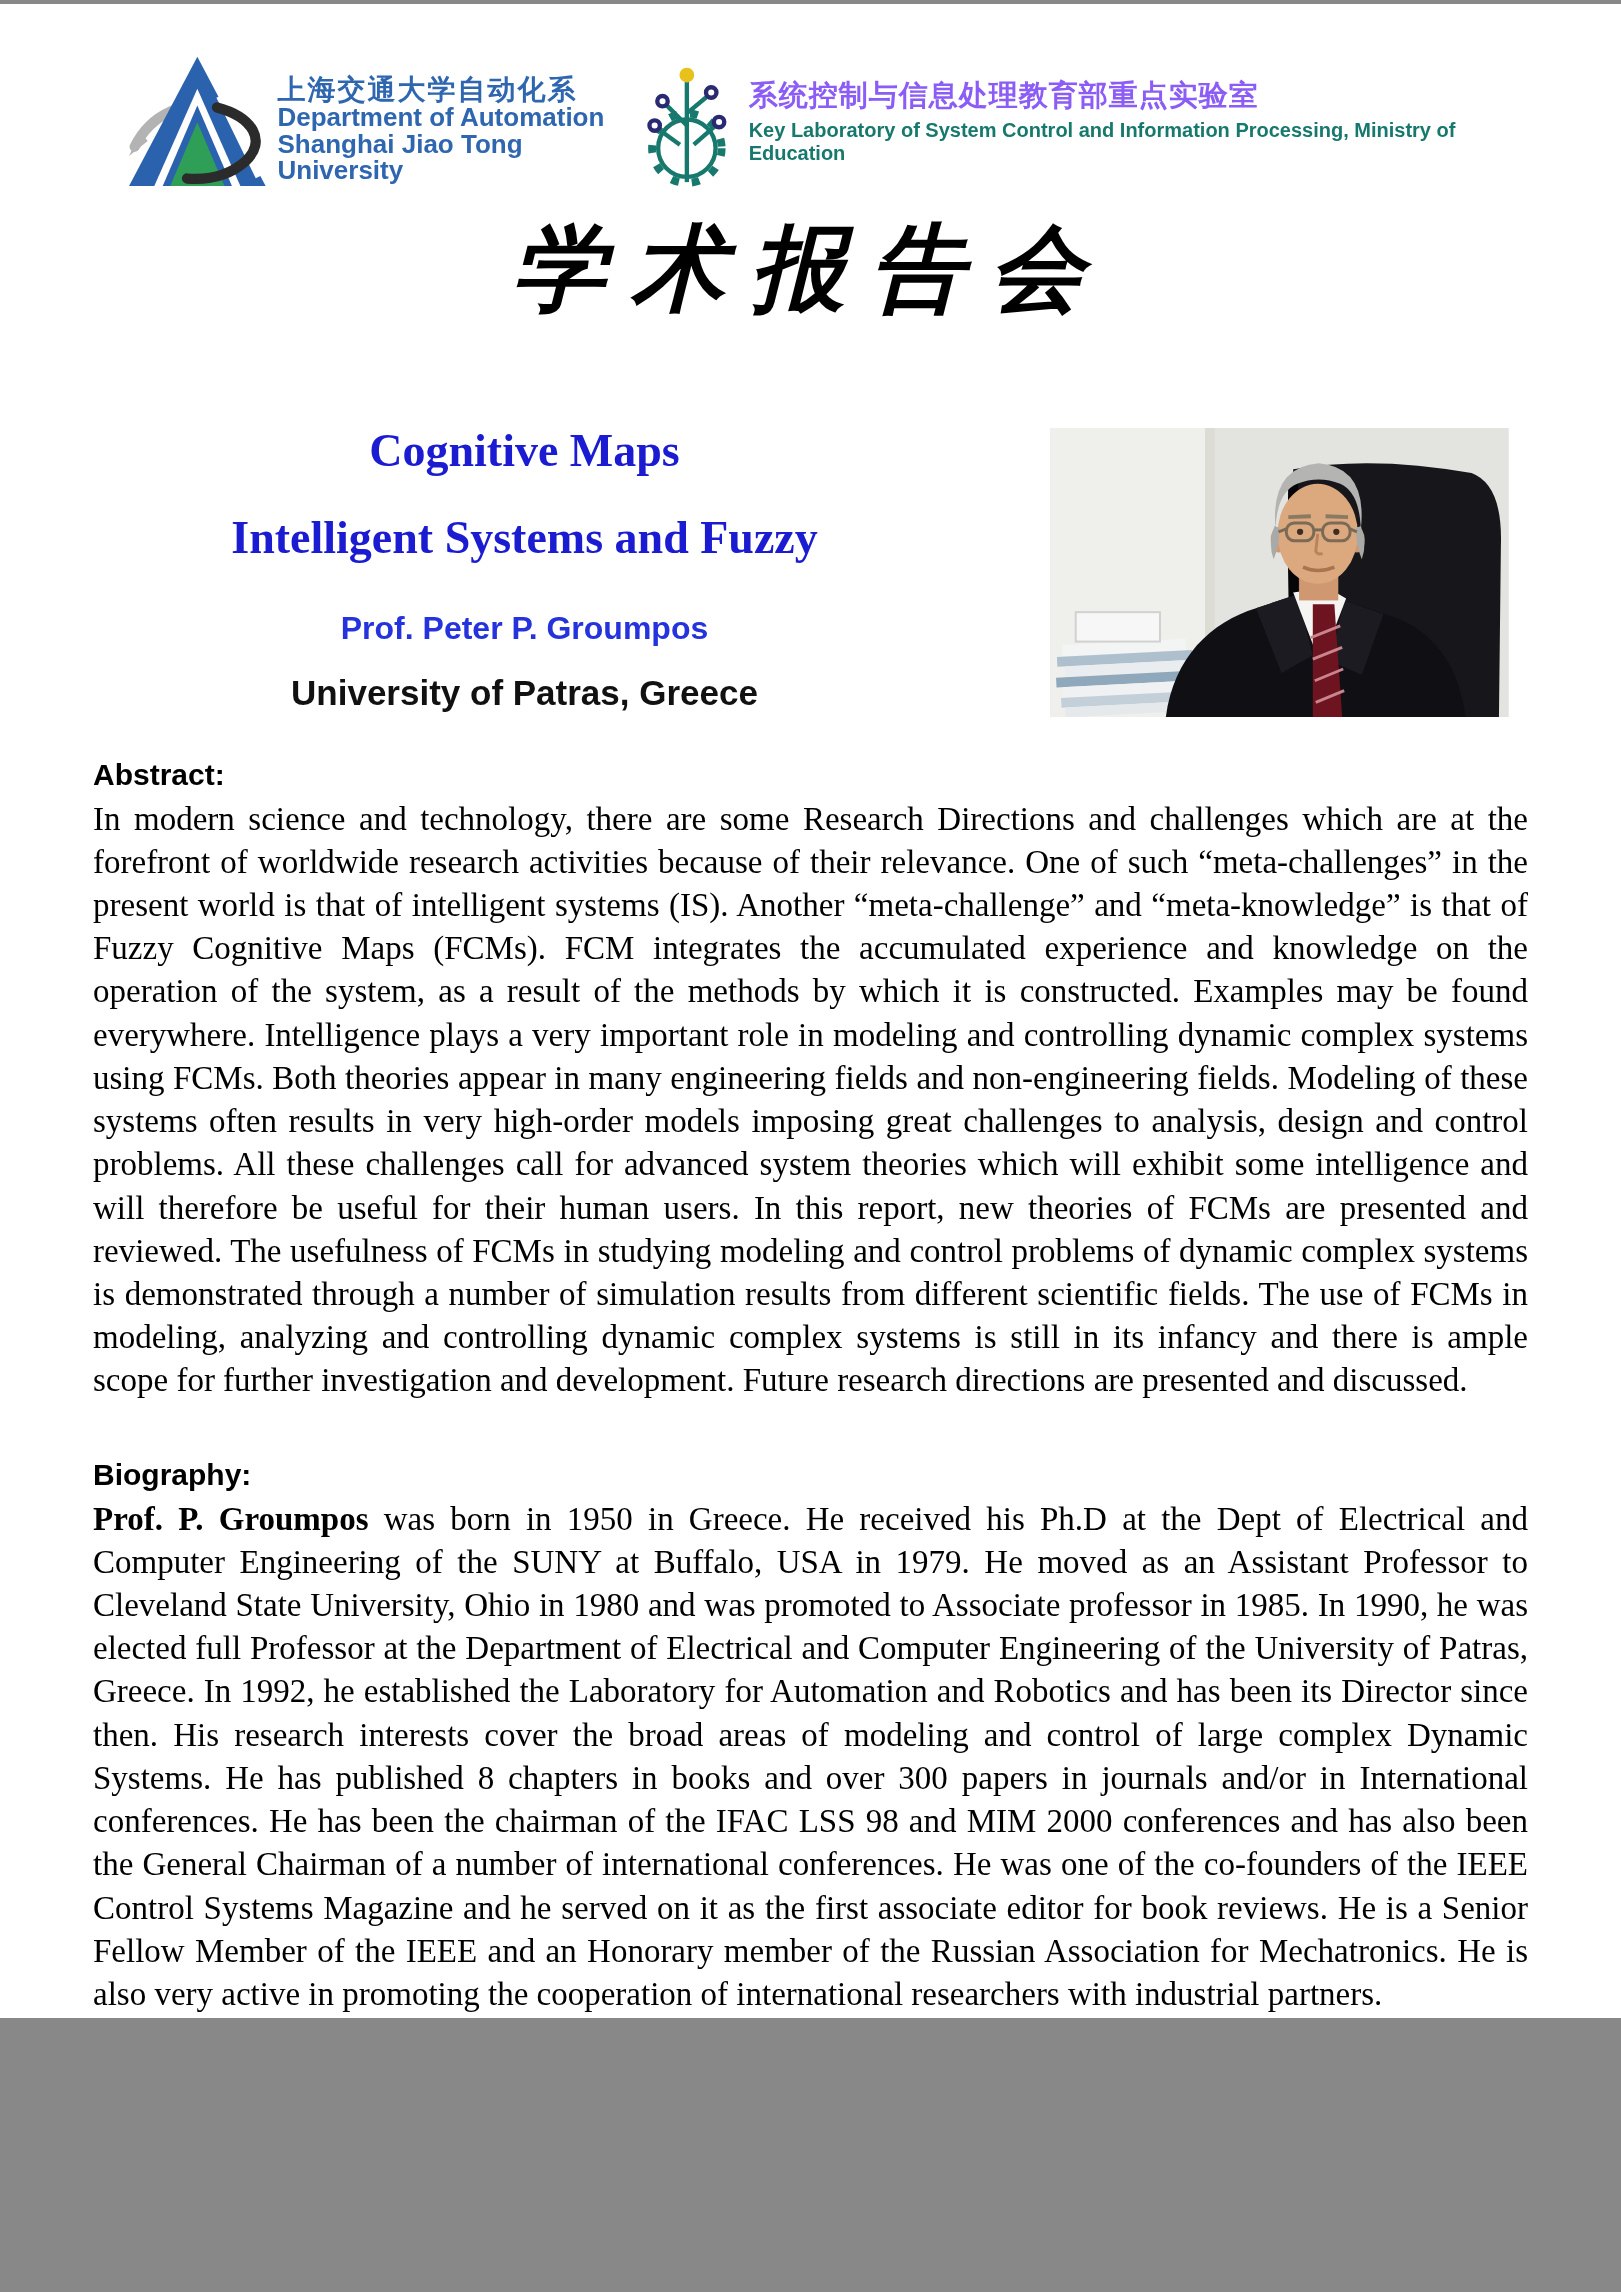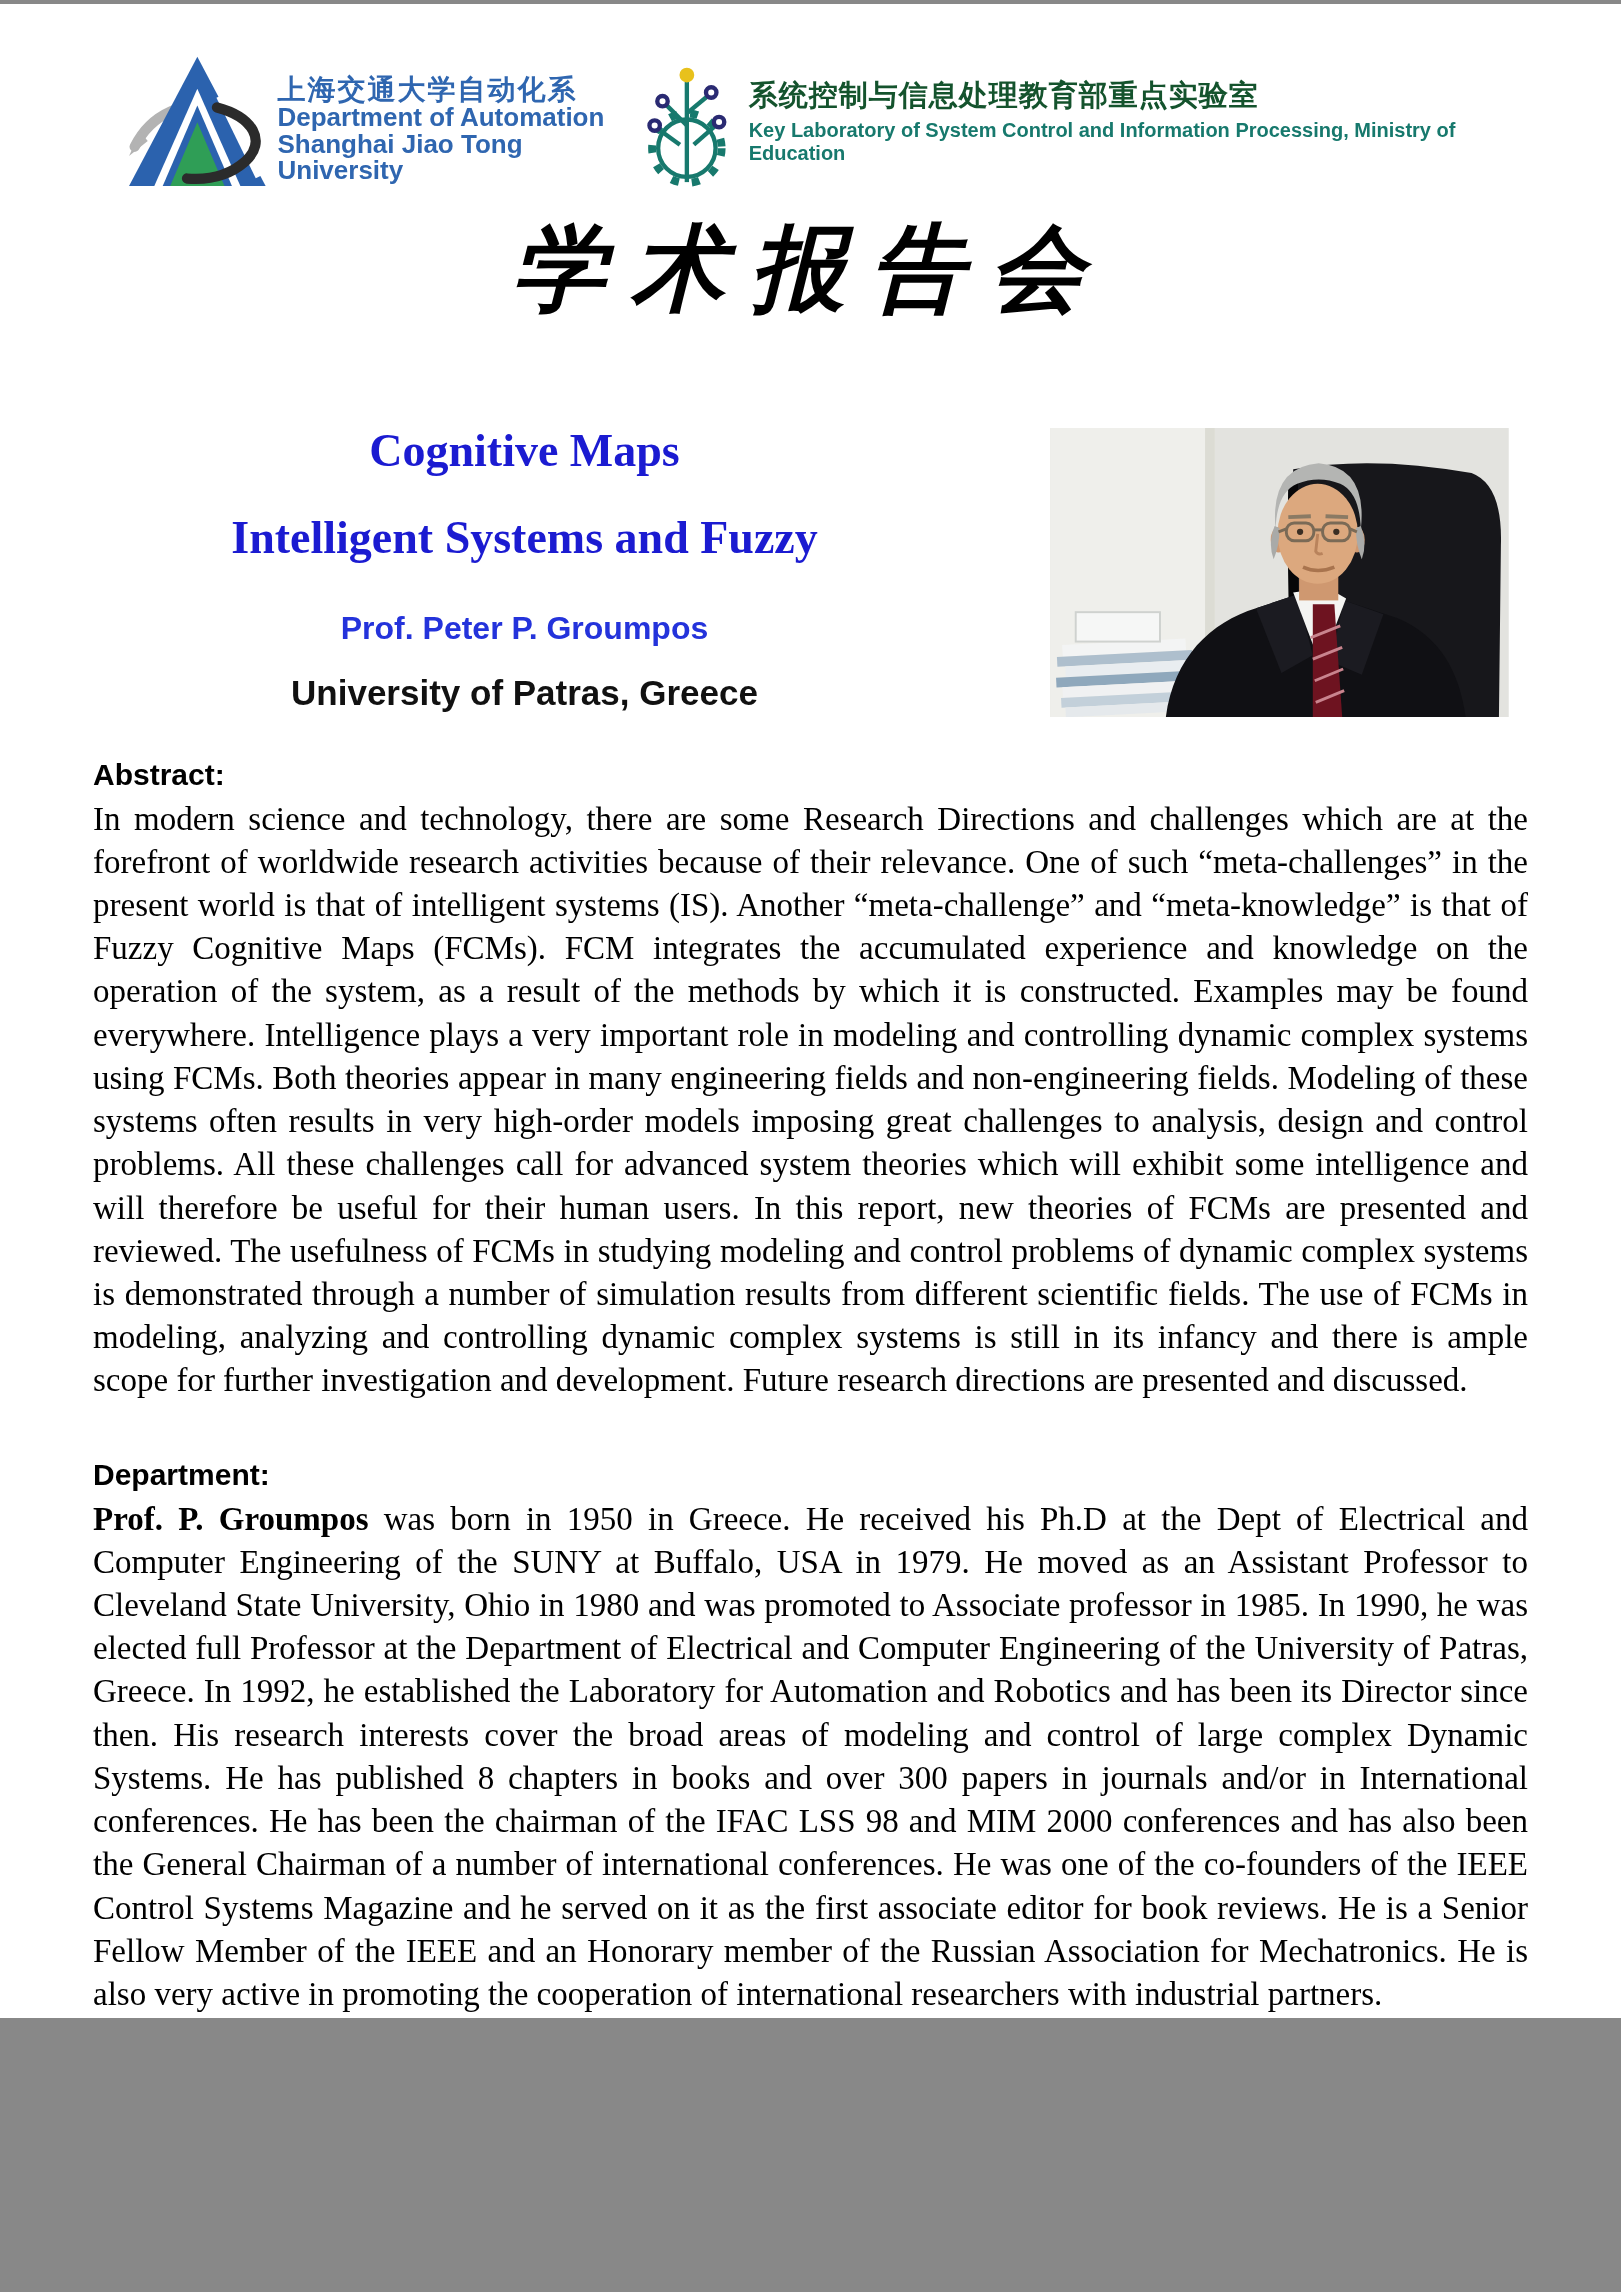--- a/index.html
+++ b/index.html
@@ -33,21 +33,21 @@
     font-family: "Liberation Sans", sans-serif;
     font-weight: bold; font-size: 26px;
     color: #2f66b0; line-height: 1.02;
   }
 
   .logo-right { display: flex; align-items: center; gap: 13.7px; }
   .logo-right svg { width: 100px; height: 135px; display: block; }
   .logo-right-text .zh {
     font-family: "Liberation Sans", sans-serif;
     font-weight: bold; font-size: 29px; letter-spacing: 1px;
-    color: #14532d; line-height: 1.1;
+    color: #8b5cf6; line-height: 1.1;
   }
   .logo-right-text .en {
     font-family: "Liberation Sans", sans-serif;
     font-weight: bold; font-size: 20px;
     color: #17796d; margin-top: 6.9px;
   }
 
   
   .calligraphy {
     margin: 29px 0 0 0;
@@ -252,18 +252,18 @@
       </svg>
     </div>
   </section>
 
   <section class="section section-abstract">
     <h2>Abstract:</h2>
     <p>In modern science and technology, there are some Research Directions and challenges which are at the forefront of worldwide research activities because of their relevance. One of such “meta-challenges” in the present world is that of intelligent systems (IS). Another “meta-challenge” and “meta-knowledge” is that of Fuzzy Cognitive Maps (FCMs). FCM integrates the accumulated experience and knowledge on the operation of the system, as a result of the methods by which it is constructed. Examples may be found everywhere. Intelligence plays a very important role in modeling and controlling dynamic complex systems using FCMs. Both theories appear in many engineering fields and non-engineering fields. Modeling of these systems often results in very high-order models imposing great challenges to analysis, design and control problems. All these challenges call for advanced system theories which will exhibit some intelligence and will therefore be useful for their human users. In this report, new theories of FCMs are presented and reviewed. The usefulness of FCMs in studying modeling and control problems of dynamic complex systems is demonstrated through a number of simulation results from different scientific fields. The use of FCMs in modeling, analyzing and controlling dynamic complex systems is still in its infancy and there is ample scope for further investigation and development. Future research directions are presented and discussed.</p>
   </section>
 
   <section class="section section-bio">
-    <h2>Department:</h2>
+    <h2>Biography:</h2>
     <p><span class="bio-lead">Prof. P. Groumpos</span><span> was born in 1950 in Greece. He received his Ph.D at the Dept of Electrical and Computer Engineering of the SUNY at Buffalo, USA in 1979. He moved as an Assistant Professor to Cleveland State University, Ohio in 1980 and was promoted to Associate professor in 1985. In 1990, he was elected full Professor at the Department of Electrical and Computer Engineering of the University of Patras, Greece. In 1992, he established the Laboratory for Automation and Robotics and has been its Director since then. His research interests cover the broad areas of modeling and control of large complex Dynamic Systems. He has published 8 chapters in books and over 300 papers in journals and/or in International conferences. He has been the chairman of the IFAC LSS 98 and MIM 2000 conferences and has also been the General Chairman of a number of international conferences. He was one of the co-founders of the IEEE Control Systems Magazine and he served on it as the first associate editor for book reviews. He is a Senior Fellow Member of the IEEE and an Honorary member of the Russian Association for Mechatronics. He is also very active in promoting the cooperation of international researchers with industrial partners.</span></p>
   </section>
 
 </div>
 
 
 </body></html>

